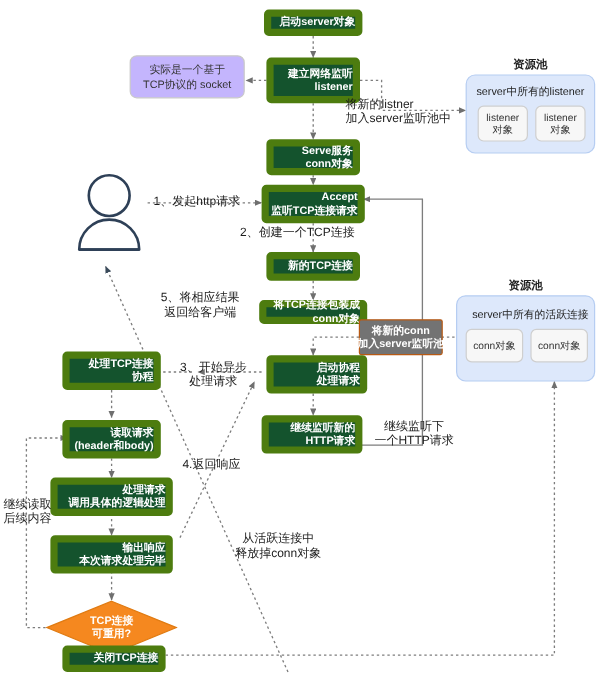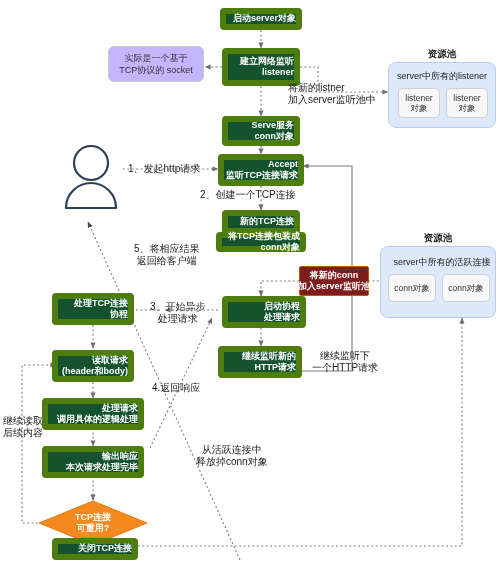--- a/index.html
+++ b/index.html
@@ -11,21 +11,21 @@
         align-items:center;justify-content:center;text-align:center;}
 
   .proc{background:#14532d;border:6px solid #4d7c0f;border-radius:4px;color:#ffffff;
         font-size:9px;line-height:11.5px;font-weight:bold;align-items:flex-end;}
   .proc span{display:block;white-space:nowrap;}
 
   .note{background:#c4b5fd;border:1px solid #c9c9c9;border-radius:6px;color:#333;
         font-size:9px;line-height:12px;font-weight:normal;}
   .note span{display:block;white-space:nowrap;}
 
-  .connbox{background:#7f1d1d;border:1px solid #b85a14;color:#fff;font-size:9px;
+  .connbox{background:#737373;border:1px solid #b85a14;color:#fff;font-size:9px;
            line-height:11.5px;font-weight:bold;border-radius:2px;}
   .connbox span{display:block;white-space:nowrap;}
 
   .diamond{width:110px;height:46px;}
   .diamond .dshape{position:absolute;left:0;top:0;width:110px;height:46px;}
   .diamond .dtext{position:absolute;left:0;top:0;width:110px;height:46px;display:flex;
      flex-direction:column;align-items:center;justify-content:center;color:#fff;
      font-size:9px;line-height:11.5px;font-weight:bold;}
   .diamond .dtext span{display:block;white-space:nowrap;}
 
@@ -129,21 +129,21 @@
 
   <div class="node proc" style="left:218px;top:154px;width:86px;height:32px;">
     <span>Accept</span>
     <span>监听TCP连接请求</span>
   </div>
 
   <div class="node proc" style="left:222px;top:210px;width:78px;height:24px;">
     <span>新的TCP连接</span>
   </div>
 
-  <div class="node proc" style="left:216px;top:232px;width:90px;height:20px;">
+  <div class="node proc" style="left:216px;top:250px;width:90px;height:20px;">
     <span>将TCP连接包装成</span>
     <span>conn对象</span>
   </div>
 
   <div class="node connbox" style="left:299px;top:266px;width:70px;height:30px;">
     <span>将新的conn</span>
     <span>加入server监听池</span>
   </div>
 
   <div class="node proc" style="left:222px;top:296px;width:84px;height:32px;">

